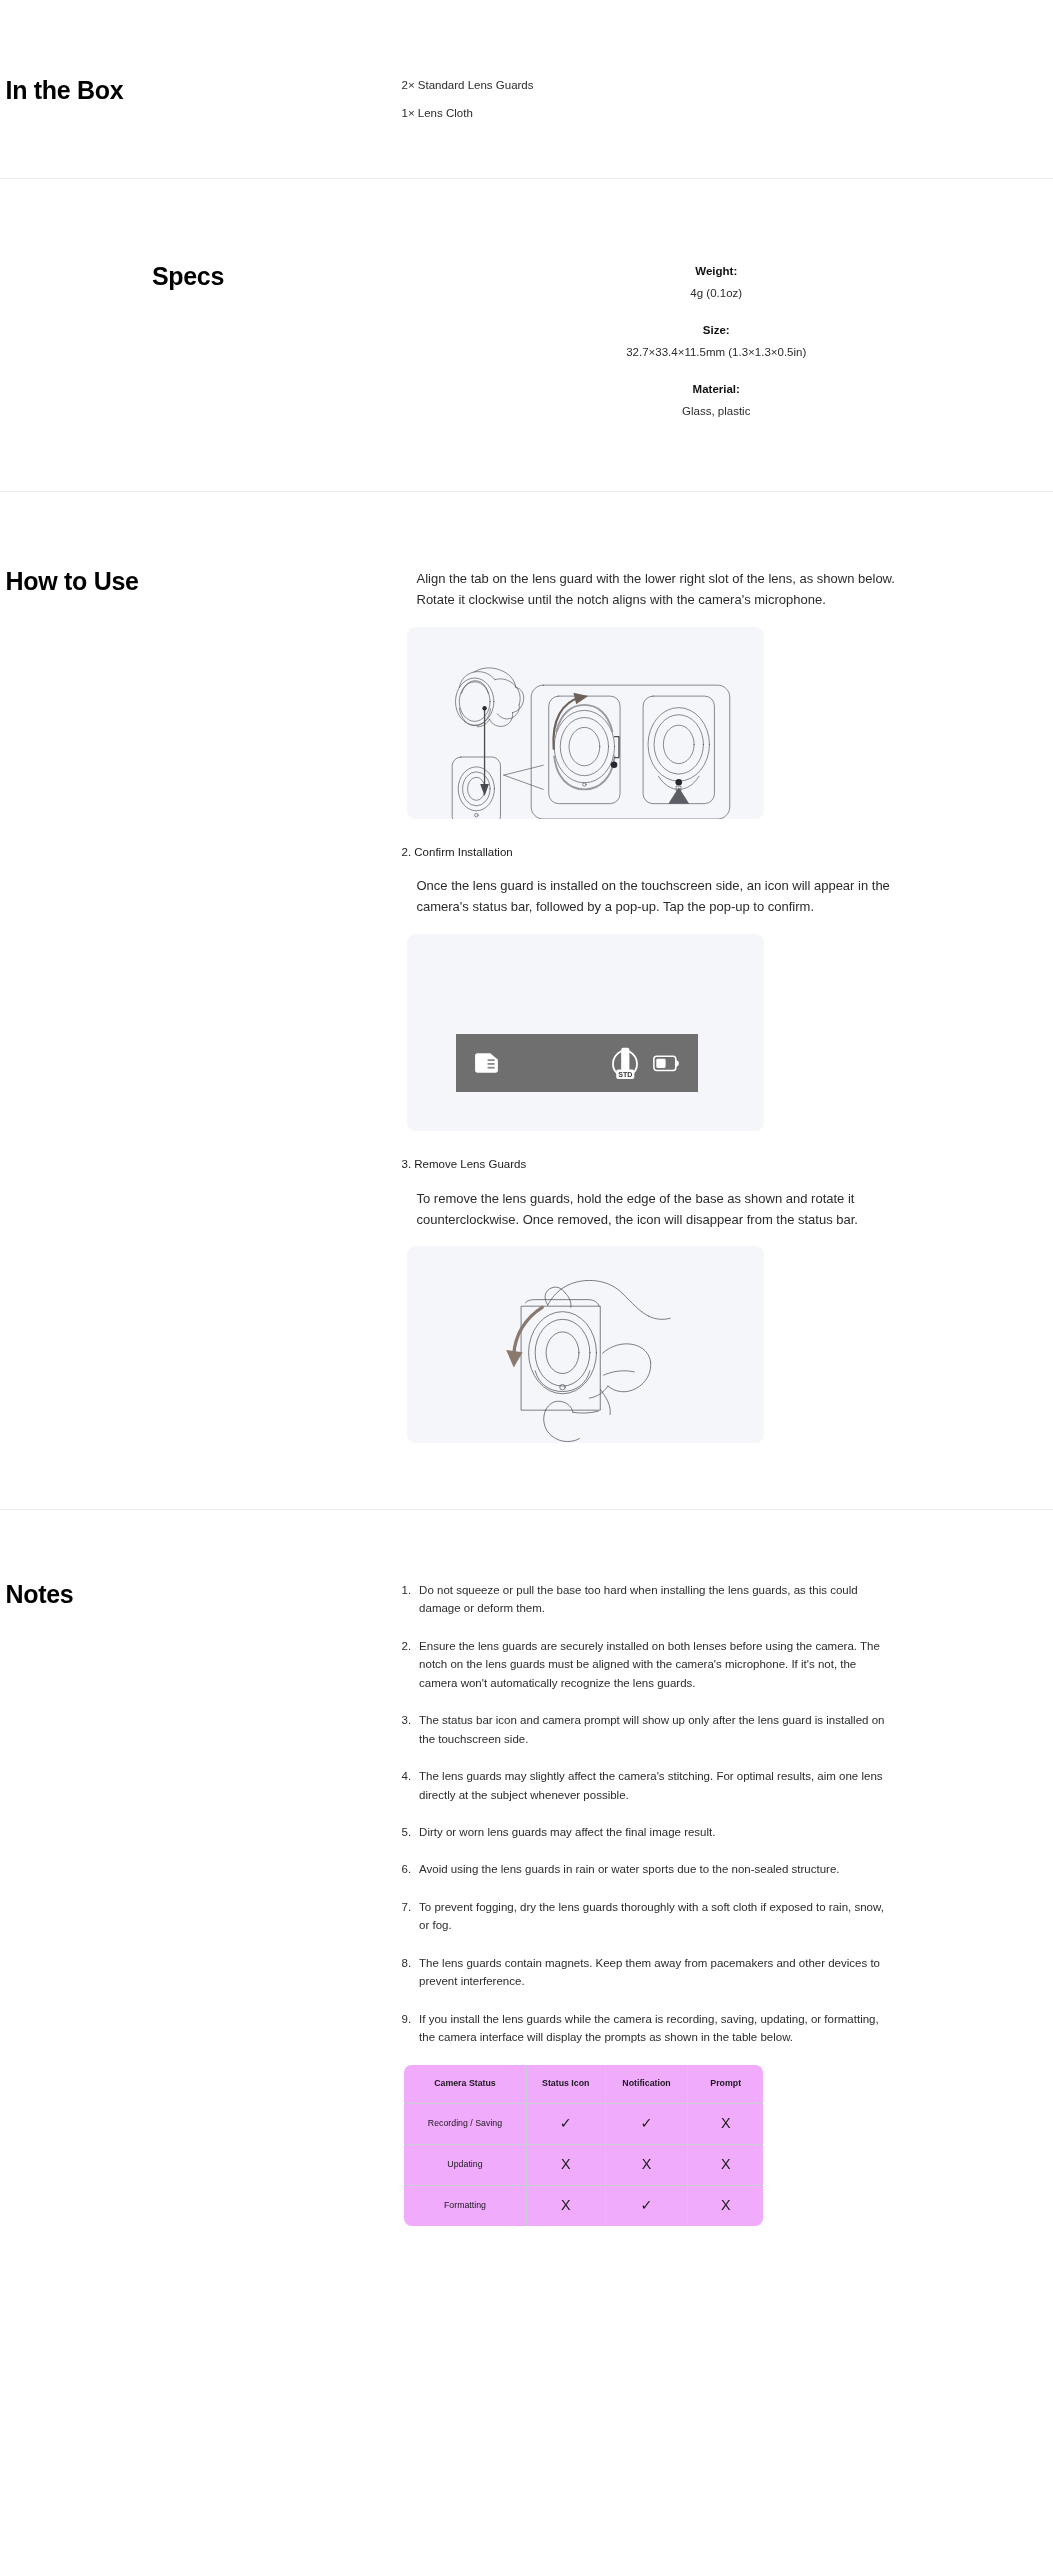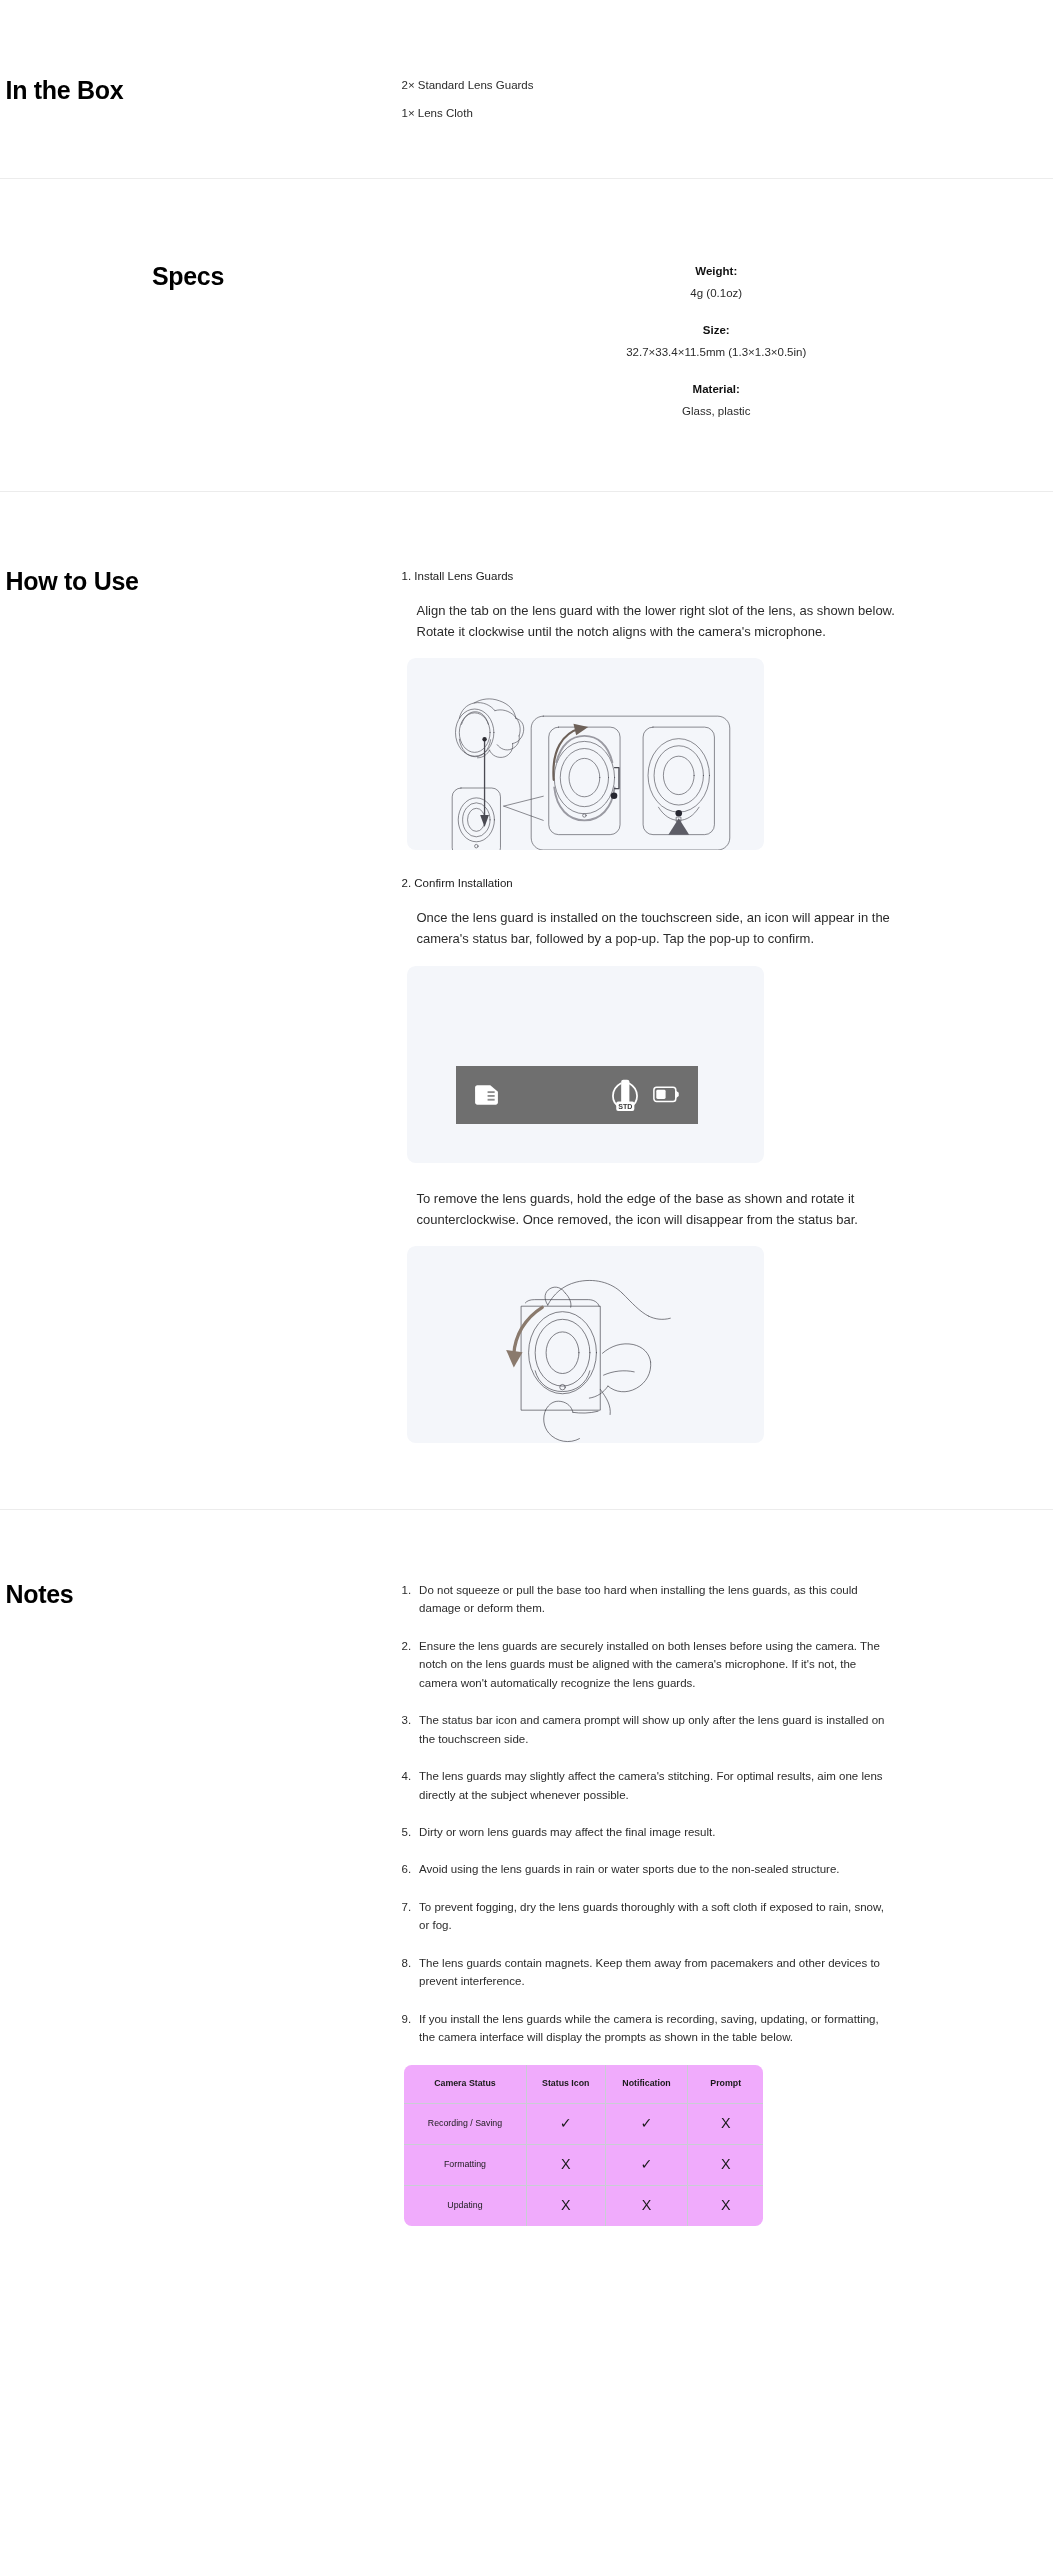--- a/index.html
+++ b/index.html
@@ -227,21 +227,20 @@
   <div class="divider"></div>
 
   <section class="section" id="sec-howto">
     <div class="section-inner">
       <div class="col-heading">
         <h2 class="section-title">How to Use</h2>
       </div>
       <div class="col-body">
 
         <div class="step">
-          <div class="step-title">1. Install Lens Guards</div>
           <div class="step-desc">Align the tab on the lens guard with the lower right slot of the lens, as shown below. Rotate it clockwise until the notch aligns with the camera's microphone.</div>
           <div class="illus" style="width:357px;height:192px;">
             <svg width="357" height="192" viewBox="0 0 650 350" fill="none">
               <g stroke="#4a4a52" stroke-width="1.15" fill="none" stroke-linecap="round" stroke-linejoin="round">
 
                 <path d="M95 110 C 98 95, 108 85, 122 82 C 138 79, 152 86, 160 96"></path>
                 <path d="M122 82 C 135 74, 152 72, 168 78 C 186 84, 196 96, 198 110"></path>
                 <path d="M160 96 C 172 92, 186 96, 196 106 C 206 117, 208 130, 204 142"></path>
                 <path d="M198 110 C 208 112, 214 122, 212 134 C 210 146, 202 154, 192 156"></path>
                 <path d="M204 142 C 206 152, 200 162, 190 166 C 180 170, 170 166, 164 158"></path>
@@ -319,20 +318,21 @@
                   <rect x="1.6" y="4" width="40" height="26" rx="5" fill="none" stroke="#ffffff" stroke-width="2.8"></rect>
                   <rect x="6" y="8.6" width="17" height="16.8" rx="2.6" fill="#ffffff"></rect>
                   <path d="M41.6 10 L 47 14 L 47 20 L 41.6 24 Z" fill="#ffffff"></path>
                 </svg>
               </div>
             </div>
           </div>
         </div>
 
         <div class="step">
+          <div class="step-title">3. Remove Lens Guards</div>
           <div class="step-desc">To remove the lens guards, hold the edge of the base as shown and rotate it counterclockwise. Once removed, the icon will disappear from the status bar.</div>
           <div class="illus" style="width:357px;height:197px;">
             <svg width="357" height="197" viewBox="0 0 650 360" fill="none">
               <g stroke="#3f3f47" stroke-width="1.2" fill="none" stroke-linecap="round" stroke-linejoin="round">
 
                 <path d="M208 110 L 352 110 L 352 300 L 208 300 Z"></path>
                 <path d="M215 104 C 218 100, 224 98, 232 98 L 330 98 C 340 98, 348 103, 350 110"></path>
 
                 <ellipse cx="283" cy="195" rx="62" ry="75"></ellipse>
                 <ellipse cx="283" cy="195" rx="50" ry="61"></ellipse>
@@ -430,29 +430,29 @@
               </tr>
             </thead>
             <tbody>
               <tr>
                 <td>Recording / Saving</td>
                 <td><span class="mark">✓</span></td>
                 <td><span class="mark">✓</span></td>
                 <td><span class="mark">X</span></td>
               </tr>
               <tr>
-                <td>Formatting</td>
-                <td><span class="mark">X</span></td>
-                <td><span class="mark">✓</span></td>
+                <td>Updating</td>
+                <td><span class="mark">X</span></td>
+                <td><span class="mark">X</span></td>
                 <td><span class="mark">X</span></td>
               </tr>
               <tr>
-                <td>Updating</td>
-                <td><span class="mark">X</span></td>
-                <td><span class="mark">X</span></td>
+                <td>Formatting</td>
+                <td><span class="mark">X</span></td>
+                <td><span class="mark">✓</span></td>
                 <td><span class="mark">X</span></td>
               </tr>
             </tbody>
           </table>
         </div>
       </div>
     </div>
   </section>
   <div class="divider"></div>
 

